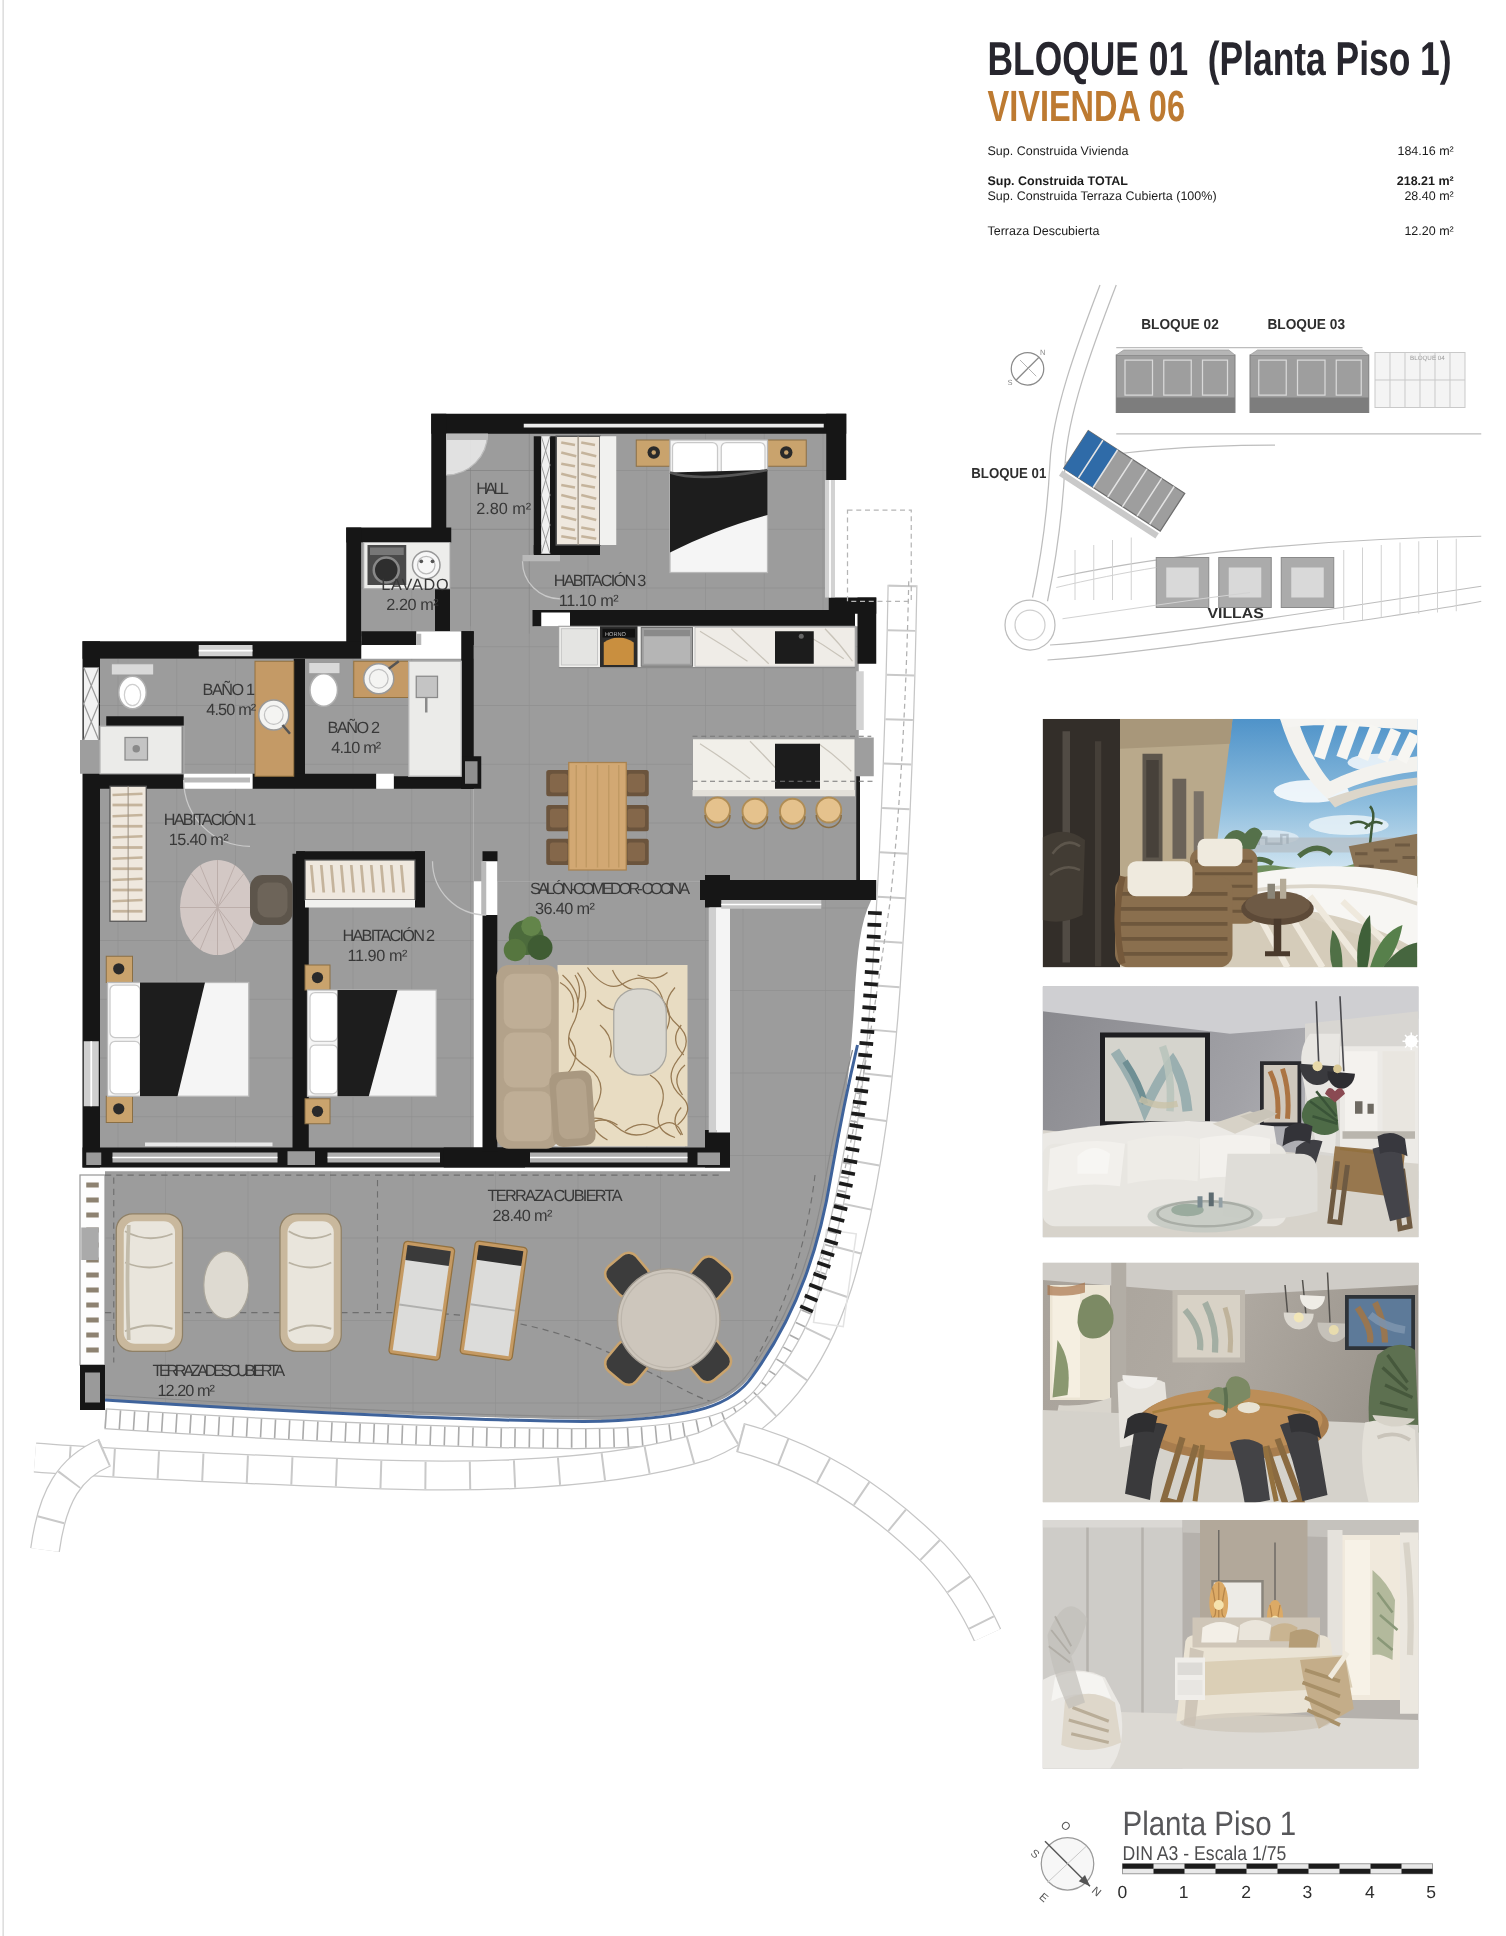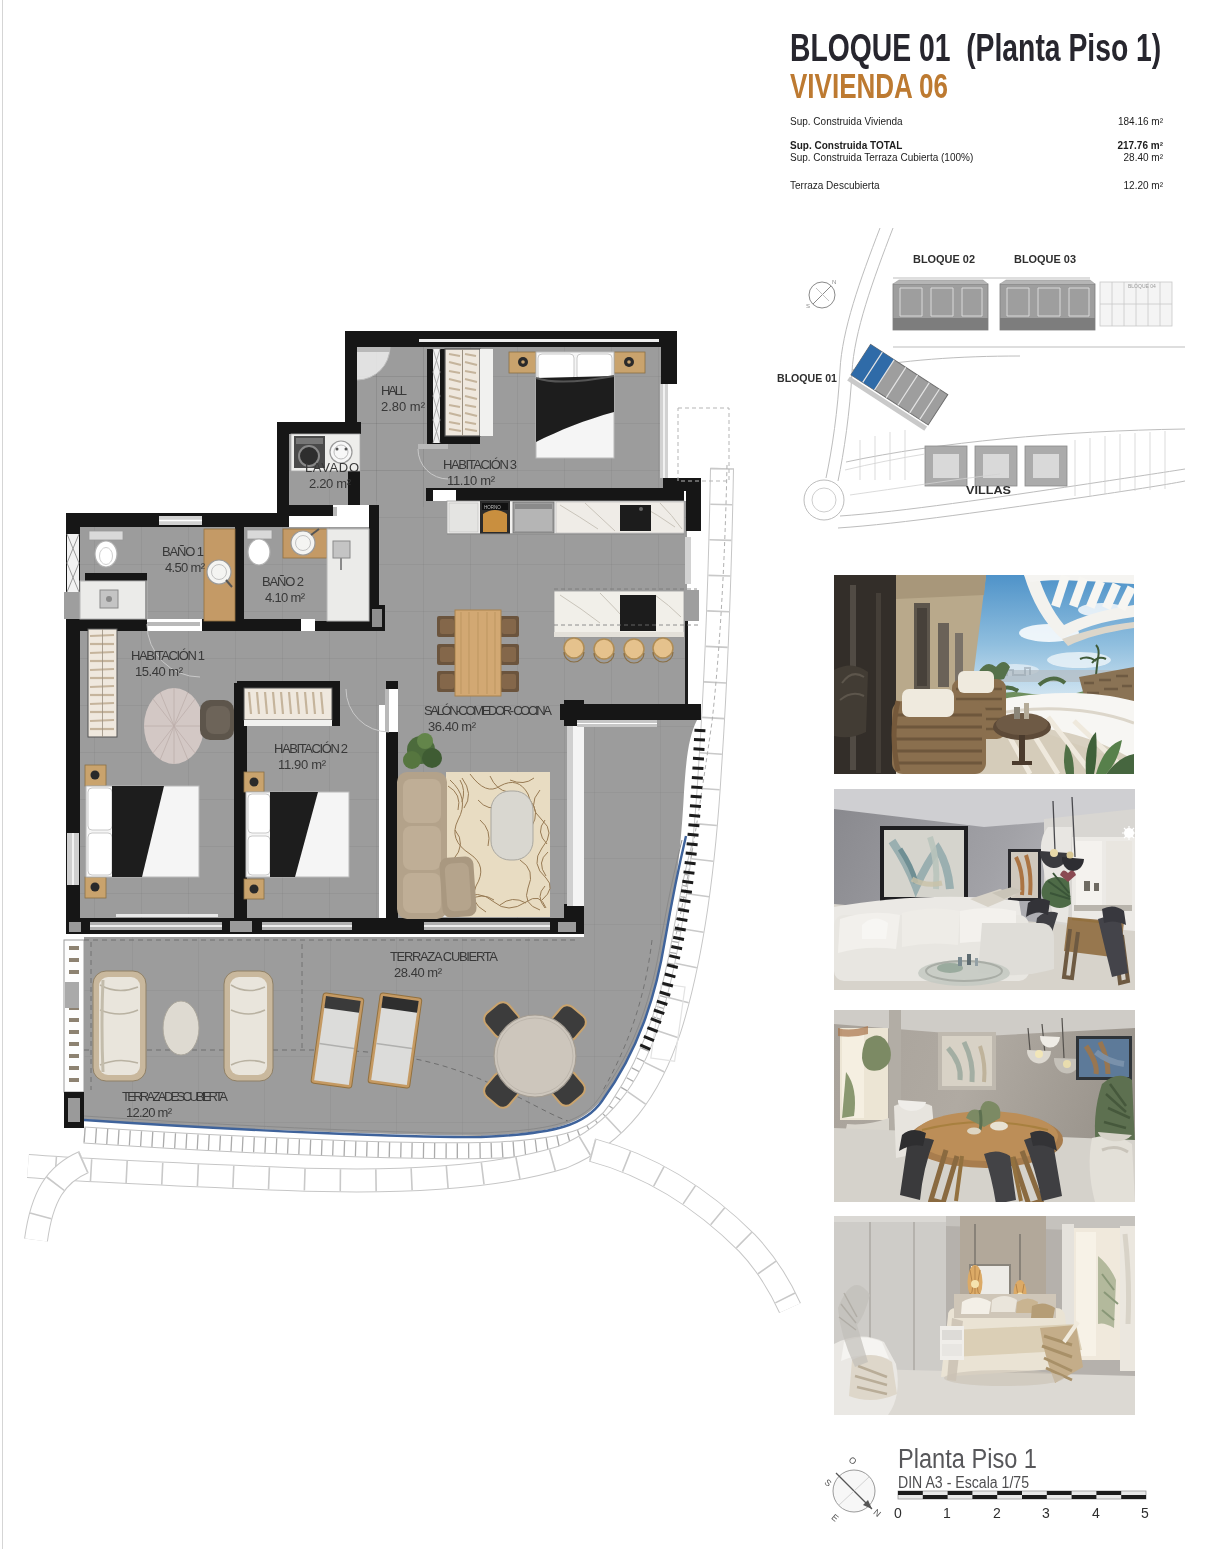--- a/index.html
+++ b/index.html
@@ -26,21 +26,21 @@
       <span>184.16 m²</span>
     </div>
 
   <div class="abs trow" style="top:136px;margin-top:16px;">
       <span>Sup. Construida Terraza Cubierta (100%)</span>
       <span>28.40 m²</span>
     </div>
 
   <div class="abs trow" style="top:140px;font-weight:bold;">
       <span>Sup. Construida TOTAL</span>
-      <span>217.76 m²</span>
+      <span>218.21 m²</span>
     </div>
 
   <div class="abs trow" style="top:180px;">
       <span>Terraza Descubierta</span>
       <span>12.20 m²</span>
     </div>
 
   <svg class="abs" style="left:0;top:0" width="1205" height="1549" viewBox="0 0 1205 1549">
     <defs>
       <pattern id="tile" width="47" height="47" patternUnits="userSpaceOnUse">

